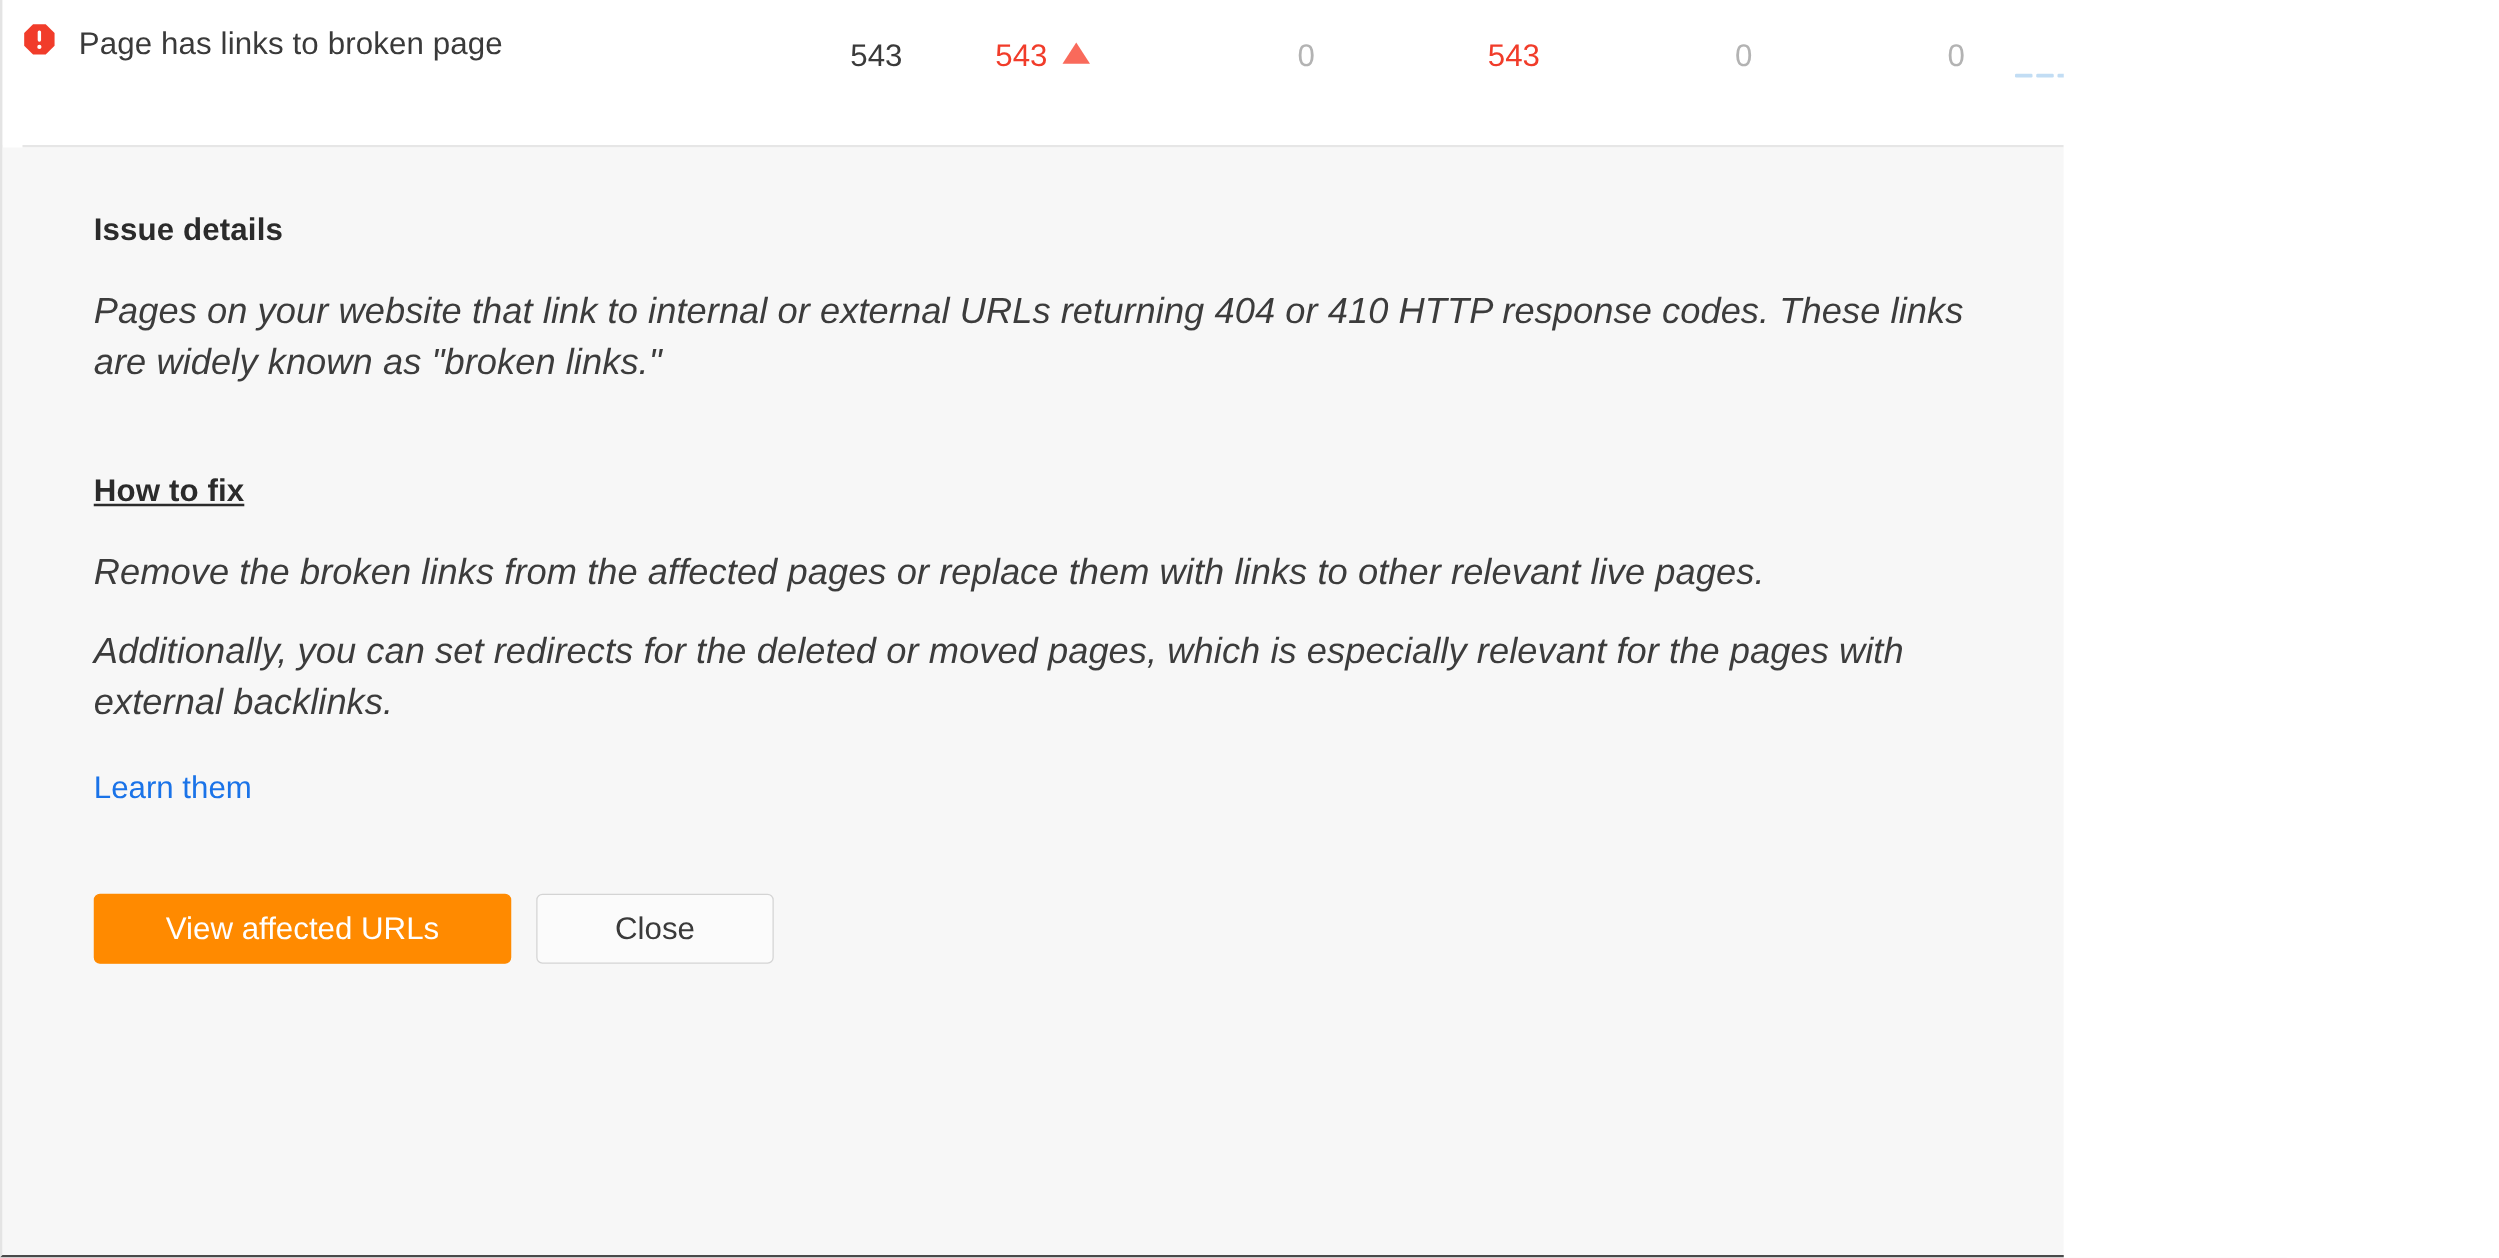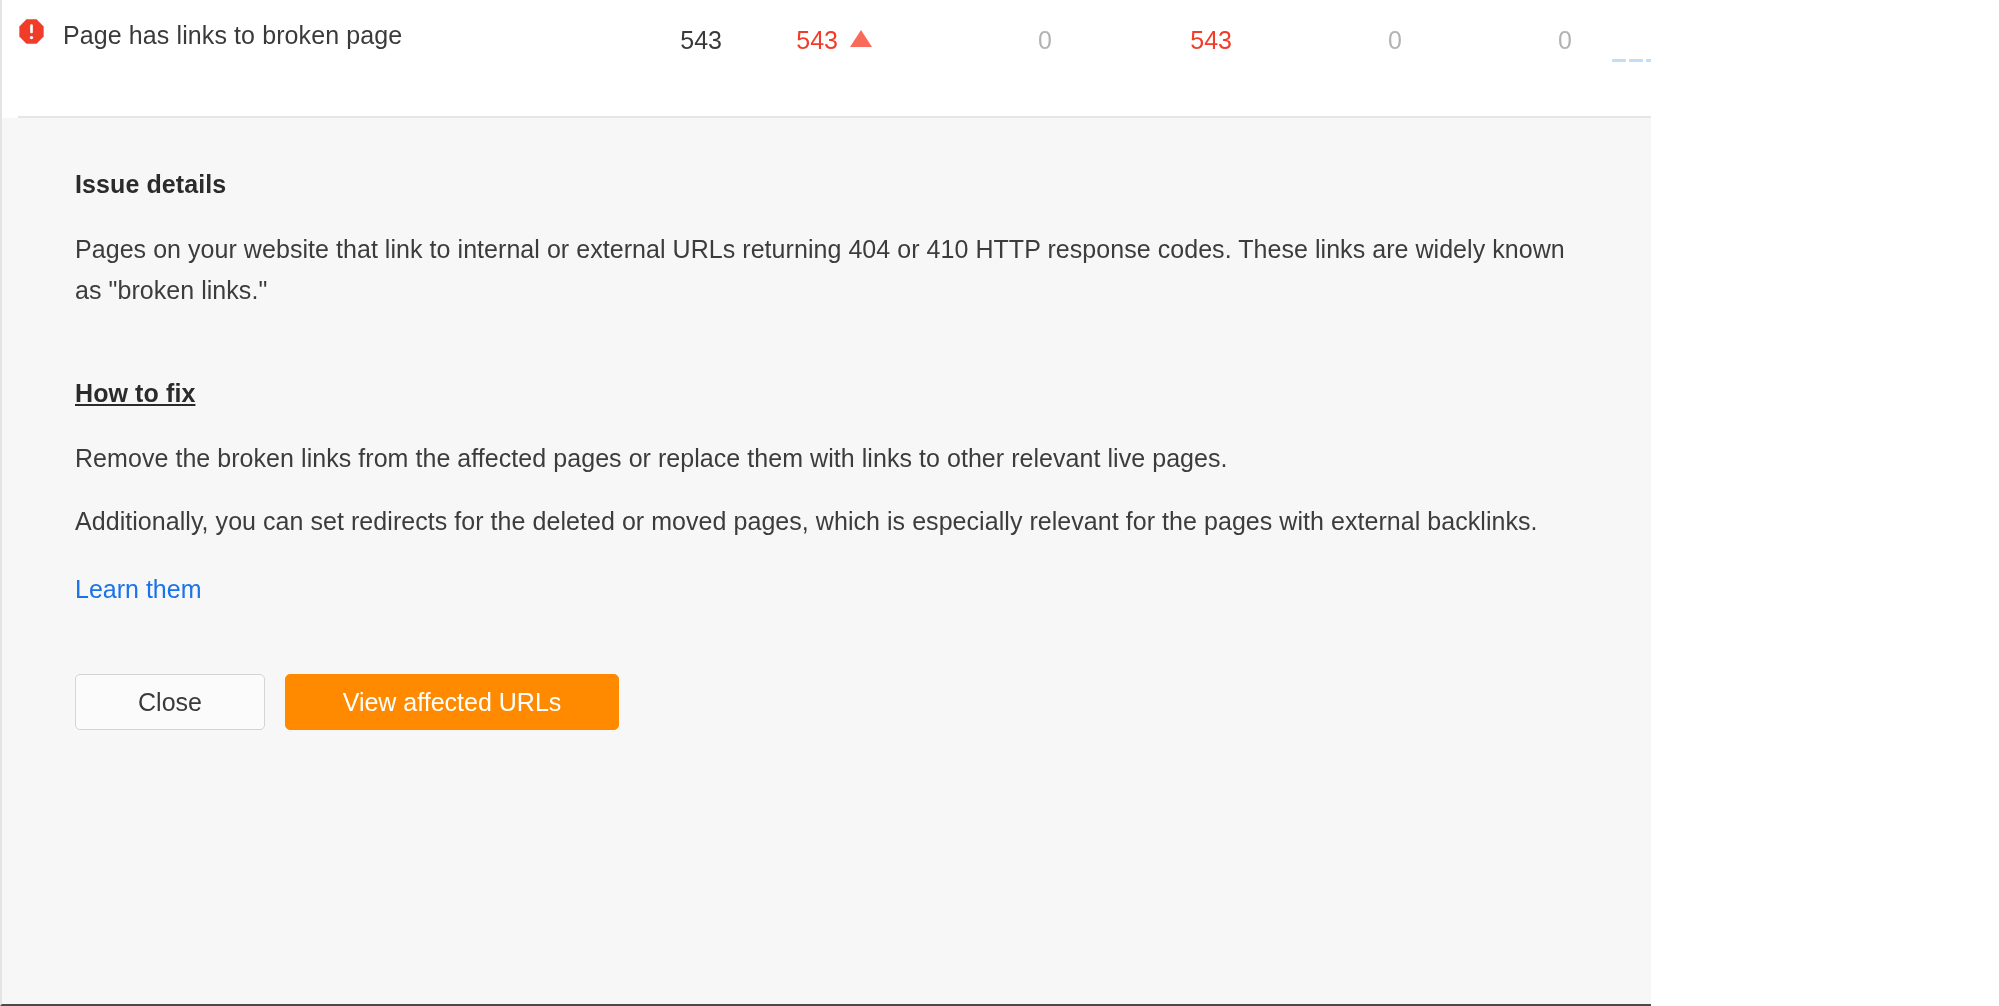--- a/index.html
+++ b/index.html
@@ -48,21 +48,21 @@
   .issue-title {
     font-size: 25px;
     line-height: 42px;
     color: #3a3a3a;
     max-width: 360px;
     letter-spacing: 0.1px;
   }
 
   .metrics {
     display: flex;
-    align-items: center;
+    align-items: flex-end;
     flex: 1 1 auto;
   }
   .metric {
     font-size: 25px;
     line-height: 34px;
     text-align: right;
     color: #3a3a3a;
     padding-top: 4px;
     white-space: nowrap;
   }
@@ -148,25 +148,26 @@
   .panel h3 {
     margin: 0 0 30px 0;
     font-size: 25px;
     font-weight: bold;
     color: #2b2b2b;
     letter-spacing: 0.1px;
   }
   .panel h3.second { margin-top: 68px; text-decoration: underline; }
   .panel p {
     margin: 0 0 22px 0;
-    font-size: 25px;
+    font-size: 29px;
     line-height: 41px;
     color: #3c3c3c;
     max-width: 1855px;
     letter-spacing: 0.05px;
+    font-style: italic;
   }
   .panel p.narrow { max-width: 1790px; }
   .panel p.last { margin-bottom: 18px; }
   .learn-more {
     display: inline-block;
     font-size: 25px;
     line-height: 34px;
     color: #1a73e8;
     text-decoration: none;
     margin-top: 12px;
@@ -275,17 +276,17 @@
     <h3>Issue details</h3>
     <p>Pages on your website that link to internal or external URLs returning 404 or 410 HTTP response codes. These links are widely known as "broken links."</p>
 
     <h3 class="second">How to fix</h3>
     <p>Remove the broken links from the affected pages or replace them with links to other relevant live pages.</p>
     <p class="narrow last">Additionally, you can set redirects for the deleted or moved pages, which is especially relevant for the pages with external backlinks.</p>
 
     <a href="#" class="learn-more">Learn them</a>
 
     <div class="btn-row">
+      <button class="btn btn-primary">View affected URLs</button>
       <button class="btn btn-secondary">Close</button>
-      <button class="btn btn-primary">View affected URLs</button>
     </div>
   </div>
 </div>
 
 </body></html>

